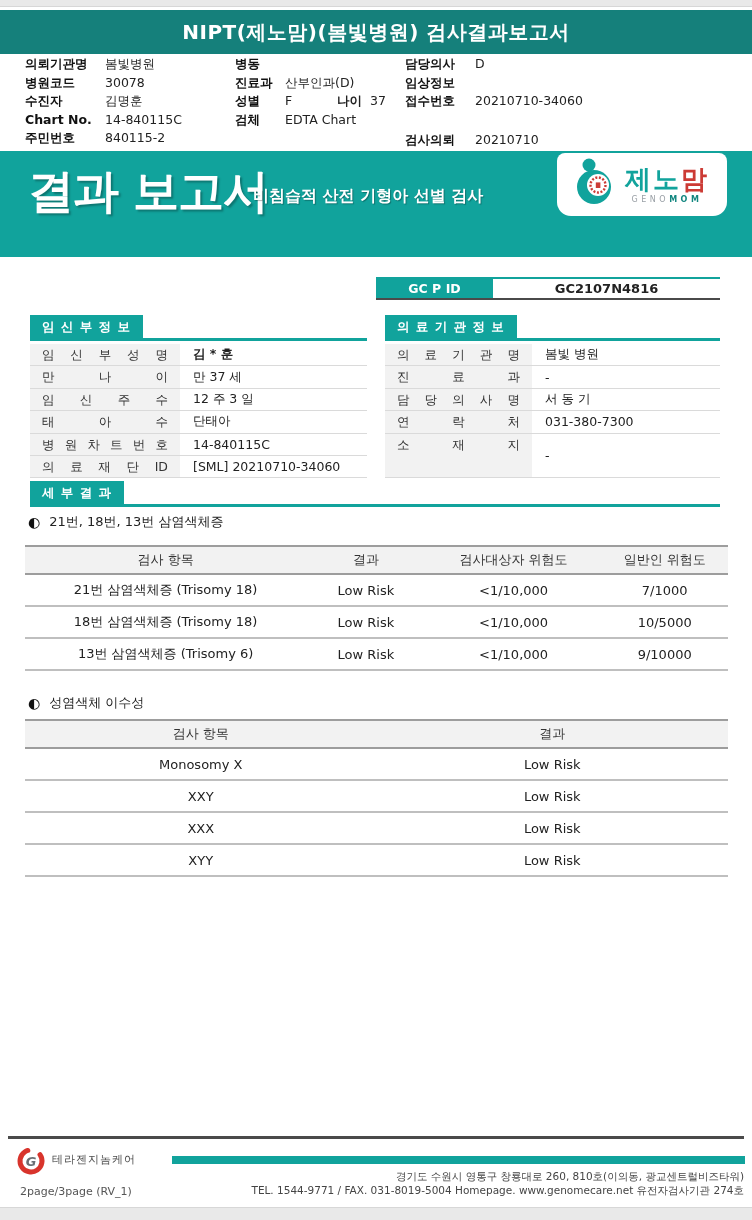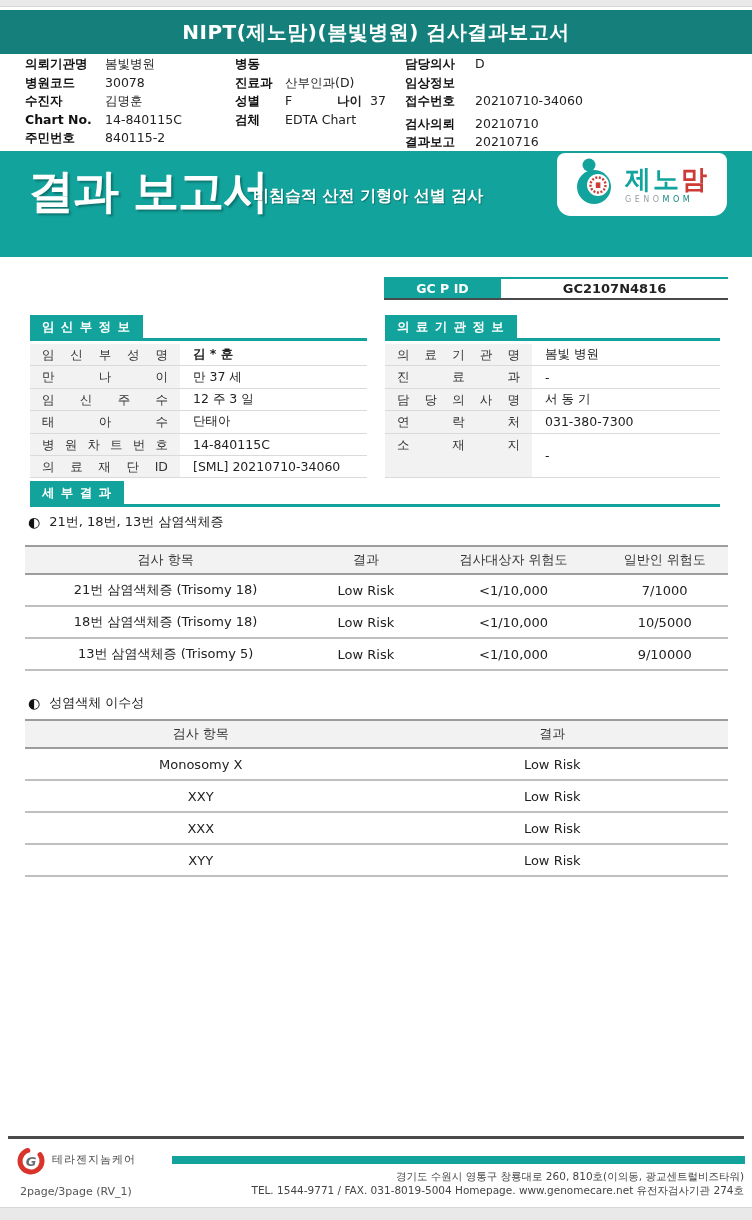--- a/index.html
+++ b/index.html
@@ -14,38 +14,38 @@
   .title-banner { position:absolute; left:0; top:10px; width:752px; height:44px; background:#15807b; }
   .title-banner span { display:block; text-align:center; line-height:44px; color:#ffffff; font-weight:bold; font-size:20px; letter-spacing:0.5px; }
 
   
   .ph-col { position:absolute; top:56px; }
   .ph-col .row { display:flex; align-items:flex-start; height:18.6px; font-size:12.5px; color:#222; white-space:nowrap; }
   .ph-col .lbl { font-weight:bold; color:#111; flex:none; }
   .col1 { left:25px; width:208px; } .col1 .lbl { width:80px; }
   .col2 { left:235px; width:168px; } .col2 .lbl { width:50px; }
   .col3 { left:405px; width:330px; } .col3 .lbl { width:70px; }
-  .col3 .row.gap { margin-top:4px; }
+  .col3 .row.gap { margin-top:20px; }
   .sexage .val1 { width:52px; }
   .sexage .lbl2 { font-weight:bold; margin-right:8px; }
 
   .thin-rule { position:absolute; left:0; top:164px; width:752px; height:1px; background:#a9a9a9; }
 
   
   .hero { position:absolute; left:0; top:151px; width:752px; height:106px; background:#11a39c; }
   .hero-title { position:absolute; left:28px; top:10px; font-size:46px; font-weight:bold; color:#ffffff; letter-spacing:-1px; text-shadow:2px 2px 2px rgba(0,0,0,0.28); white-space:nowrap; }
   .hero-sub { position:absolute; left:253px; top:35px; font-size:16px; font-weight:bold; color:#ffffff; text-shadow:1px 1px 1px rgba(0,0,0,0.3); white-space:nowrap; }
-  .logo-box { position:absolute; left:557px; top:2px; width:170px; height:63px; background:#ffffff; border-radius:8px 8px 14px 14px; display:flex; align-items:center; justify-content:center; gap:8px; }
+  .logo-box { position:absolute; left:557px; top:2px; width:170px; height:63px; background:#ffffff; border-radius:8px 8px 14px 14px; display:flex; align-items:center; justify-content:center; gap:8px;text-align:center; }
   .logo-kr { font-size:26px; font-weight:bold; color:#11a39c; letter-spacing:2px; line-height:1; }
   .logo-kr .accent { color:#cc3b35; }
   .logo-latin { font-size:8px; letter-spacing:3.5px; color:#9aa0a6; margin-top:3px; }
-  .logo-latin .accent { color:#11867f; font-weight:normal; }
-
-  
-  .gcp { position:absolute; left:384px; top:277px; width:344px; height:23px; display:flex; border-top:2px solid #11a39c; border-bottom:2px solid #4a4a4a; }
+  .logo-latin .accent { color:#11867f; font-weight:bold; }
+
+  
+  .gcp { position:absolute; left:376px; top:277px; width:344px; height:23px; display:flex; border-top:2px solid #11a39c; border-bottom:2px solid #4a4a4a; }
   .gcp-label { width:117px; background:#11a39c; color:#ffffff; font-weight:bold; font-size:12.5px; display:flex; align-items:center; justify-content:center; }
   .gcp-value { flex:1; background:#ffffff; color:#222; font-weight:bold; font-size:13px; display:flex; align-items:center; justify-content:center; }
 
   
   .sec-head { position:absolute; border-bottom:3px solid #11a39c; height:26px; }
   .sec-box { display:inline-block; background:#11a39c; color:#ffffff; font-weight:bold; font-size:12.5px; padding:4px 12px 5px; letter-spacing:1px; white-space:nowrap; }
   .mother-head { left:30px; top:315px; width:337px; }
   .clinic-head { left:385px; top:315px; width:335px; }
   .detail-head { left:30px; top:481px; width:690px; }
 
@@ -250,21 +250,21 @@
     <div class="th">검사대상자 위험도</div>
     <div class="th">일반인 위험도</div>
     <div class="td">21번 삼염색체증 (Trisomy 18)</div>
     <div class="td">Low Risk</div>
     <div class="td">&lt;1/10,000</div>
     <div class="td">7/1000</div>
     <div class="td">18번 삼염색체증 (Trisomy 18)</div>
     <div class="td">Low Risk</div>
     <div class="td">&lt;1/10,000</div>
     <div class="td">10/5000</div>
-    <div class="td">13번 삼염색체증 (Trisomy 5)</div>
+    <div class="td">13번 삼염색체증 (Trisomy 6)</div>
     <div class="td">Low Risk</div>
     <div class="td">&lt;1/10,000</div>
     <div class="td">9/10000</div>
   </div>
 
   <div class="bullet-line b2">
       <span class="bullet">◐</span>
       <span>성염색체 이수성</span>
     </div>
 

